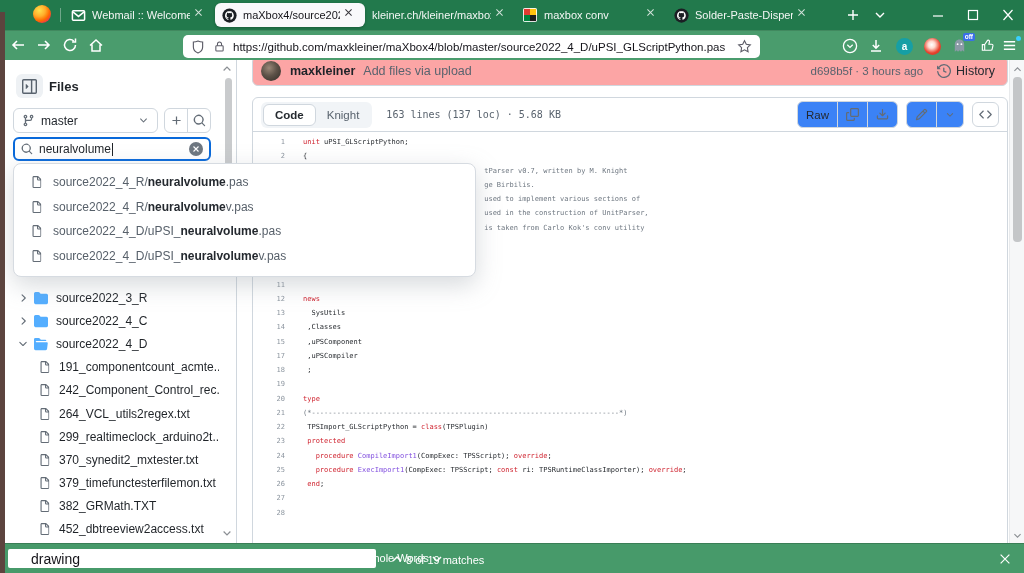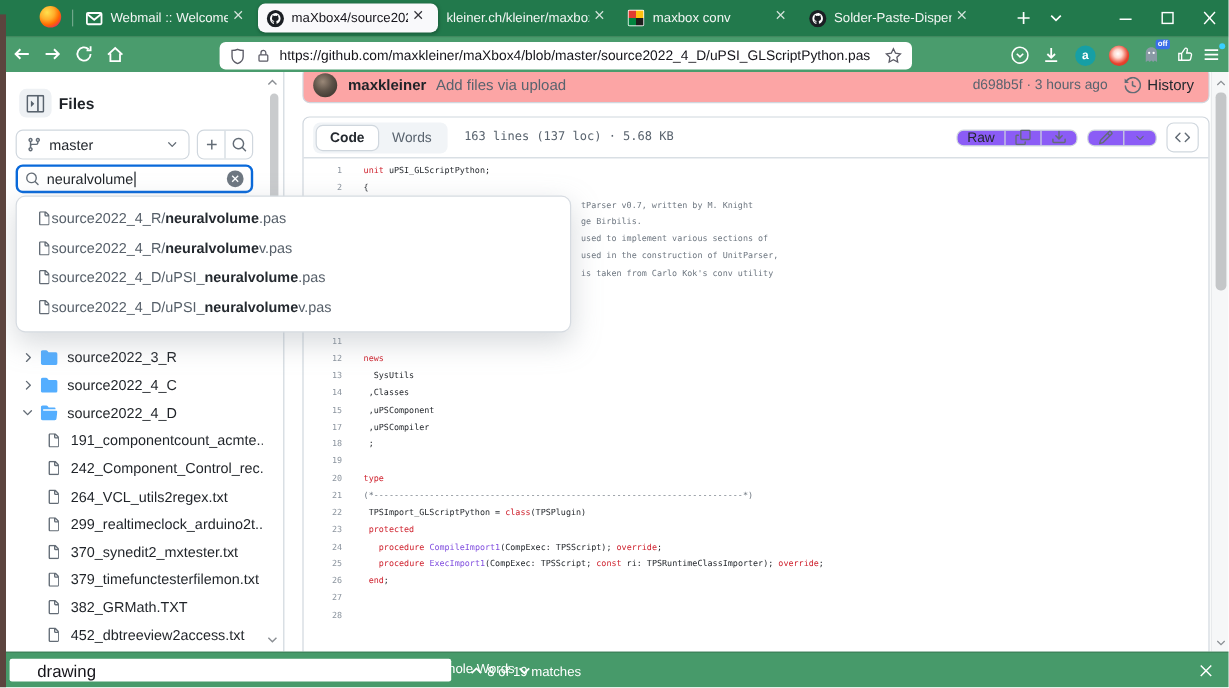--- a/index.html
+++ b/index.html
@@ -63,33 +63,33 @@
 .c-hist{display:flex;align-items:center;margin-left:14px;cursor:pointer}
 .c-hist span{margin-left:5px;font-size:12.5px;color:#24292f}
 
 .code-box{position:absolute;left:252px;top:37px;width:756px;height:600px;border:1px solid #d0d7de;border-radius:6px;background:#fff}
 .code-head{height:34px;border-bottom:1px solid #d0d7de;display:flex;align-items:center;padding:0 8px}
 .seg{display:flex;align-items:flex-start;background:#f1f4f7;border-radius:6px;height:26px;padding:2px}
 .seg .sc{padding:0 11px;font-size:11.5px;height:22px;display:flex;align-items:center;cursor:pointer;color:#59636e;border-radius:6px}
 .seg .sc.on{background:#fff;border:1px solid #d0d7de;color:#24292f;font-weight:bold}
 .fh-meta{margin-left:14px;font-family:"DejaVu Sans Mono",monospace;font-size:10px;color:#59636e}
 .fh-right{margin-left:auto;display:flex;align-items:center;gap:8px}
-.btngroup{display:flex;align-items:center;border:1px solid #d0d7de;border-radius:6px;height:14px;background:#8b5cf6}
+.btngroup{display:flex;align-items:center;border:1px solid #d0d7de;border-radius:6px;height:27px;background:#3b82f6}
 .btngroup .bc{padding:0 8px;height:100%;display:flex;align-items:center;cursor:pointer;font-size:11.5px;color:#24292f}
 .btngroup .bc+.bc{border-left:1px solid #d0d7de}
 .iconbtn{width:27px;height:25px;border:1px solid #d0d7de;border-radius:6px;display:flex;align-items:center;justify-content:center;cursor:pointer;background:#fff}
 .code-lines{padding-top:3px;font-family:"DejaVu Sans Mono",monospace;font-size:7px;line-height:14.25px}
 .cl{display:flex;height:14.25px;white-space:pre}
 .cl .ln{width:32px;text-align:right;color:#8c959f;flex:none;cursor:pointer}
 .cl .src{margin-left:18px}
 .t{color:#1f2328}.k{color:#cf222e}.c{color:#6e7781}.f{color:#8250df}
 
 .dropdown{position:absolute;left:13px;top:103px;width:463px;height:114px;background:#fff;border:1px solid #d6dbe1;border-radius:8px;box-shadow:0 8px 24px rgba(140,149,159,.35);z-index:40;padding-top:6px}
 .res{height:24.5px;display:flex;align-items:center;padding-left:17px;font-size:12px;cursor:pointer}
-.res .r-text{color:#57606a;white-space:nowrap}
+.res .r-text{margin-left:10px;color:#57606a;white-space:nowrap}
 .res .r-text b{color:#24292f}
 
 .page-scroll{position:absolute;right:0;top:0;width:15px;height:483px;background:#f6f7f8;border-left:1px solid #e8eaec}
 .ps-thumb{position:absolute;left:3px;top:17px;width:9px;height:165px;background:#c4c6c8;border-radius:4px;cursor:pointer}
 .ps-up{position:absolute;left:2px;top:4px;cursor:pointer}
 .ps-down{position:absolute;left:2px;top:470px;cursor:pointer}
 
 .findbar{position:absolute;left:0;top:543px;width:1024px;height:30px;background:#479a6a;border-top:1px solid rgba(0,0,0,.18)}
 .find-input{position:absolute;left:8px;top:5px;width:368px;height:19px;background:#fff;border-radius:2px;display:flex;align-items:center;padding-left:23px;font-size:14px;color:#15141a;cursor:text}
 .f-nav{position:absolute;top:9px;width:14px;height:12px;cursor:pointer}
@@ -458,21 +458,21 @@
             <path d="m.427 1.927 1.215 1.216a8.002 8.002 0 1 1-1.6 5.685.75.75 0 1 1 1.493-.154 6.5 6.5 0 1 0 1.18-4.458l1.358 1.358A.25.25 0 0 1 3.896 6H.25A.25.25 0 0 1 0 5.75V2.104a.25.25 0 0 1 .427-.177ZM7.75 4a.75.75 0 0 1 .75.75v2.992l2.028.812a.75.75 0 0 1-.557 1.392l-2.5-1A.751.751 0 0 1 7 8.25v-3.5A.75.75 0 0 1 7.75 4Z"></path>
           </svg>
         <span>History</span>
       </span>
     </div>
 
     <div class="code-box">
       <div class="code-head">
         <div class="seg">
           <span class="sc on">Code</span>
-          <span class="sc">Words</span>
+          <span class="sc">Knight</span>
         </div>
         <span class="fh-meta">163 lines (137 loc) · 5.68 KB</span>
         <div class="fh-right">
           <div class="btngroup">
             <span class="bc">Raw</span>
             <span class="bc">
               <svg width="13" height="13" viewBox="0 0 16 16" fill="#636c76">
                   <path d="M0 6.75C0 5.784.784 5 1.75 5h1.5a.75.75 0 0 1 0 1.5h-1.5a.25.25 0 0 0-.25.25v7.5c0 .138.112.25.25.25h7.5a.25.25 0 0 0 .25-.25v-1.5a.75.75 0 0 1 1.5 0v1.5A1.75 1.75 0 0 1 9.25 16h-7.5A1.75 1.75 0 0 1 0 14.25Z"></path>
                   <path d="M5 1.75C5 .784 5.784 0 6.75 0h7.5C15.216 0 16 .784 16 1.75v7.5A1.75 1.75 0 0 1 14.25 11h-7.5A1.75 1.75 0 0 1 5 9.25Zm1.75-.25a.25.25 0 0 0-.25.25v7.5c0 .138.112.25.25.25h7.5a.25.25 0 0 0 .25-.25v-7.5a.25.25 0 0 0-.25-.25Z"></path>
                 </svg>

